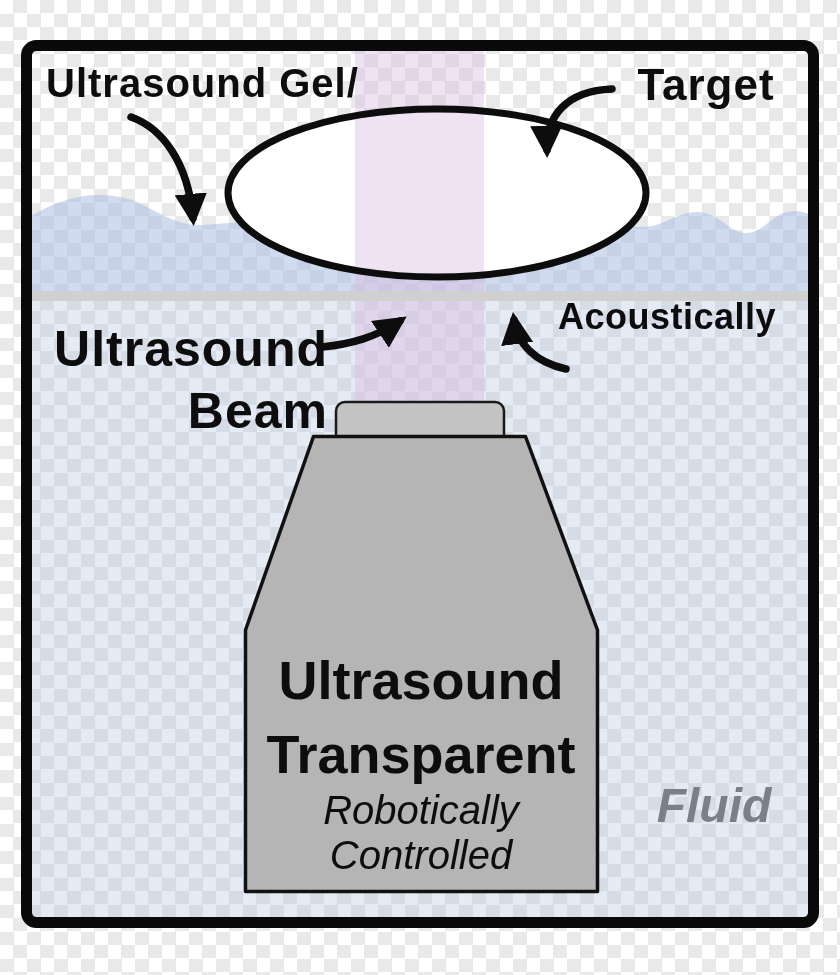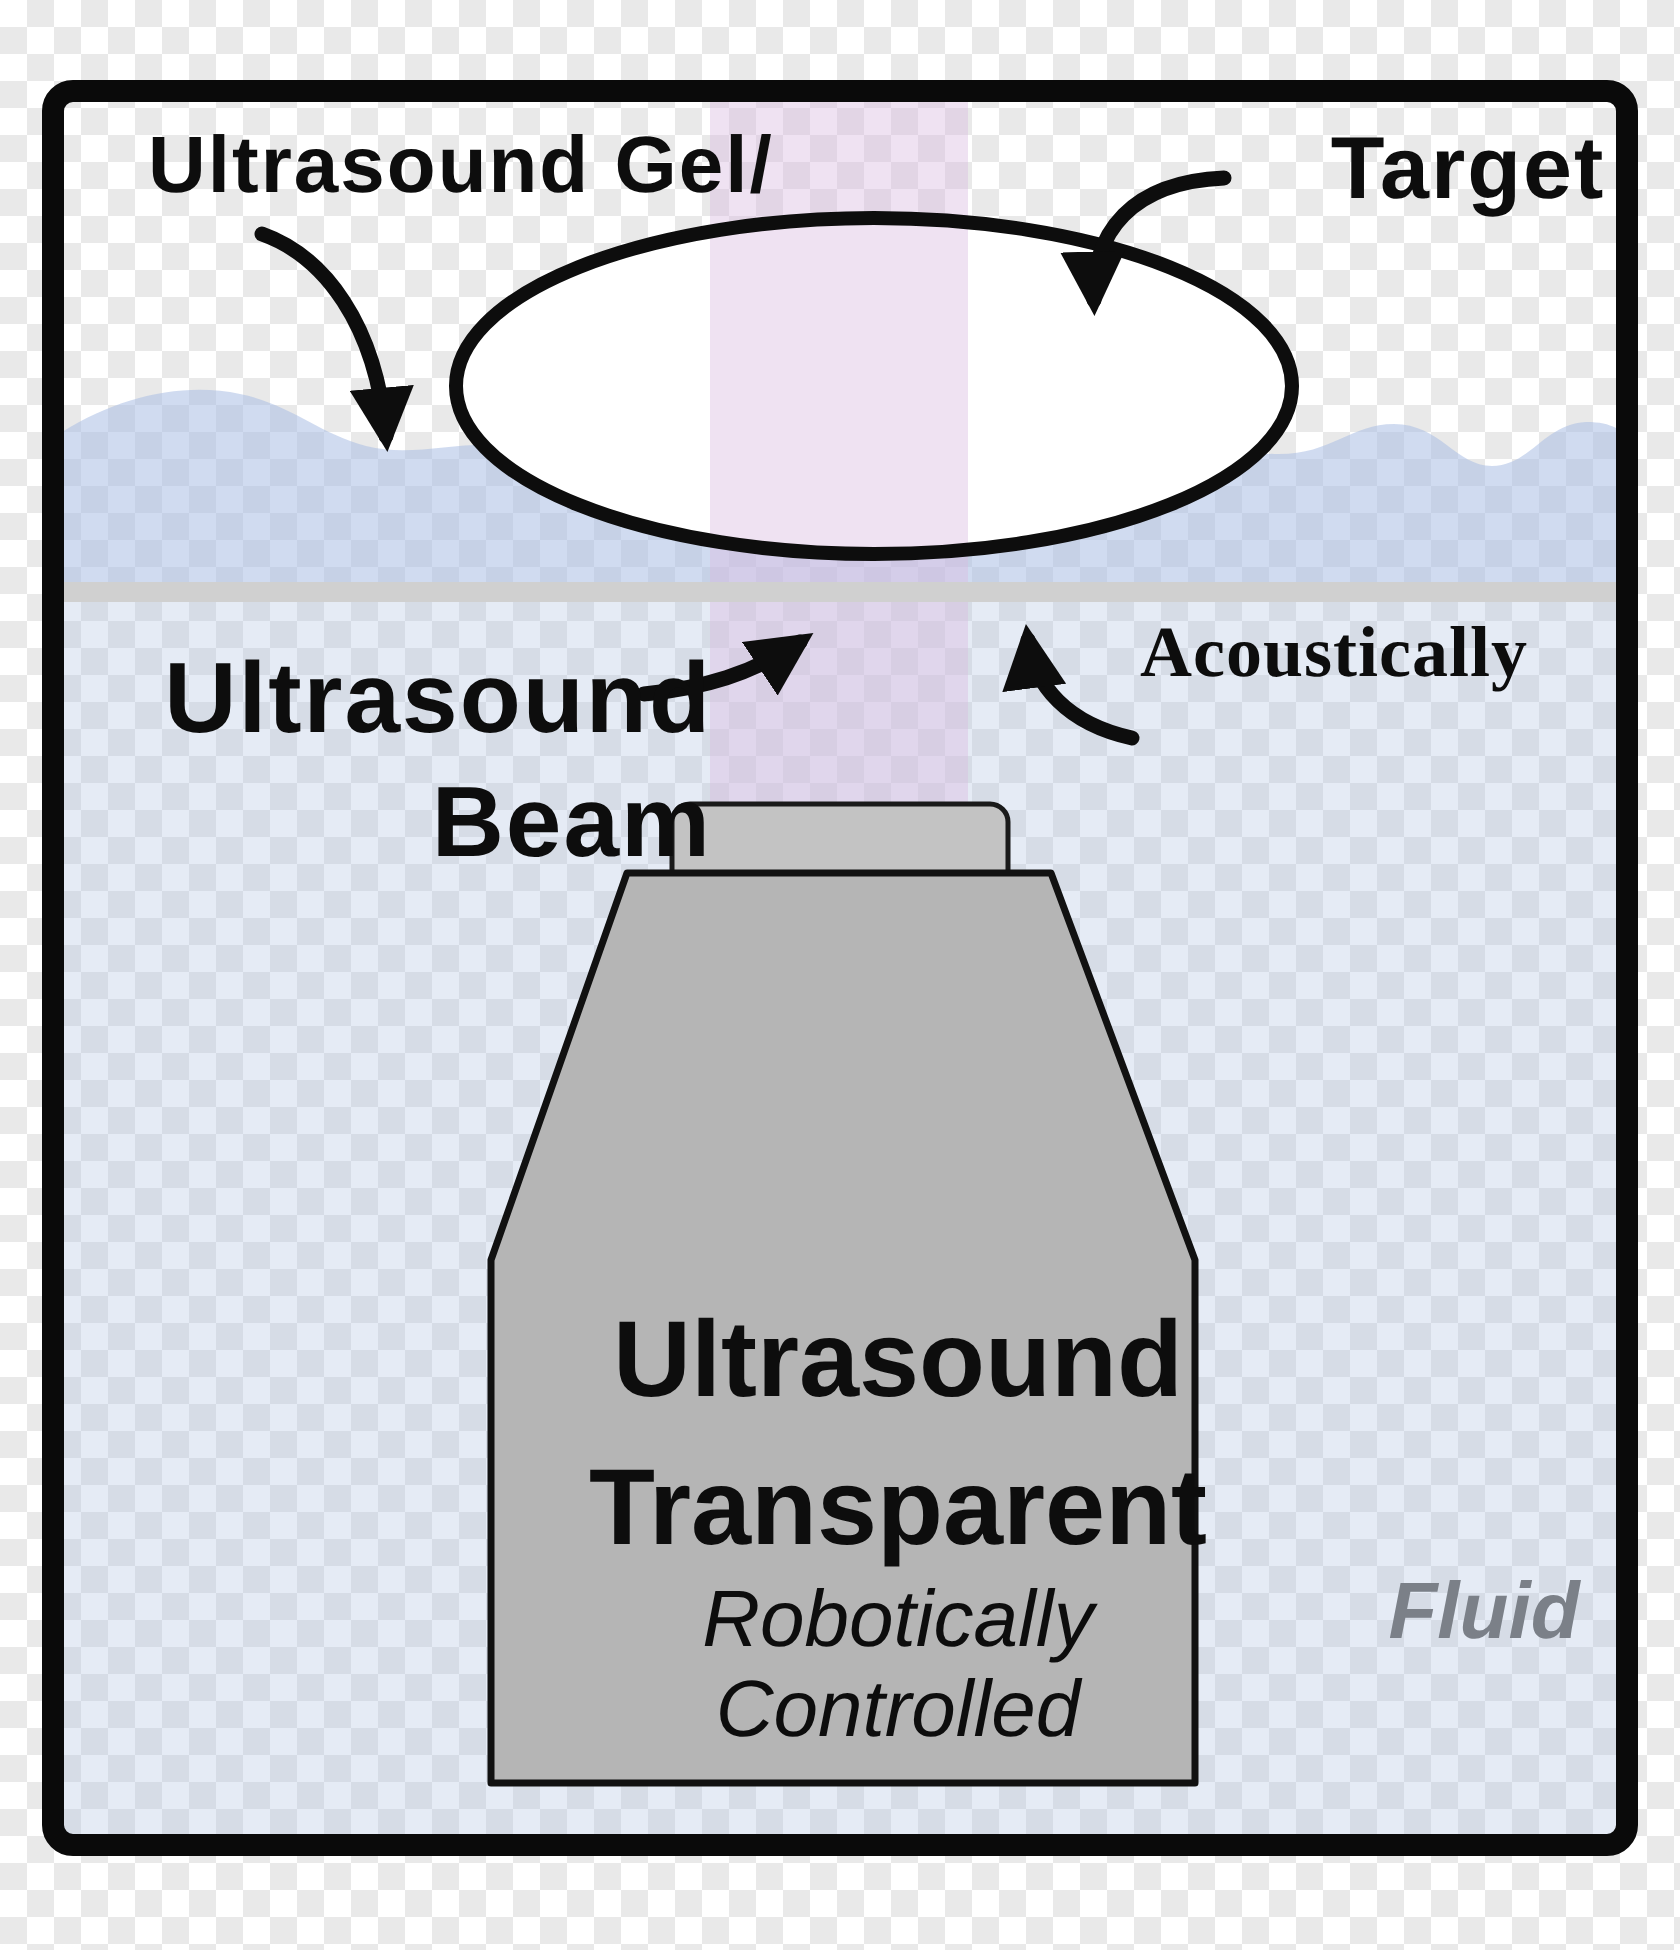--- a/index.html
+++ b/index.html
@@ -11,31 +11,30 @@
     
     background:repeating-conic-gradient(#e9e9e9 0% 25%, #ffffff 0% 50%);
     background-size:27px 27px;
   }
   .shape-layer{position:absolute;left:0;top:0;}
   .lbl{
     position:absolute;
     color:#0d0d0d;
     font-weight:700;
     white-space:nowrap;
-    margin-left:28px;
   }
   .lbl div{white-space:nowrap;}
   .gel{left:46px;top:58px;font-size:40px;line-height:50px;text-align:left;letter-spacing:1px;}
   .gel sub{font-size:0.62em;}
   .imaging{left:613px;top:62px;width:186px;font-size:44px;line-height:46px;text-align:center;letter-spacing:1px;}
   .beam{left:40px;top:318px;width:288px;font-size:50px;line-height:62px;text-align:right;letter-spacing:1px;}
-  .membrane{left:542px;top:304px;width:250px;font-size:36px;line-height:45px;text-align:left;letter-spacing:0.5px;font-family:Liberation Serif, serif;}
+  .membrane{left:542px;top:294px;width:250px;font-size:36px;line-height:45px;text-align:center;letter-spacing:0.5px;}
   .transducer{left:235px;top:643px;width:372px;font-size:54px;line-height:74px;text-align:center;}
   .robotic{left:235px;top:788px;width:372px;font-size:40px;line-height:45px;text-align:center;font-style:italic;font-weight:400;}
-  .fluid{left:614px;top:774px;width:200px;font-size:40px;line-height:64px;text-align:center;font-style:italic;color:#7b8088;}
+  .fluid{left:614px;top:774px;width:200px;font-size:48px;line-height:64px;text-align:center;font-style:italic;color:#7b8088;}
 </style>
 </head>
 <body>
 
 <div class="canvas">
 
   <svg class="shape-layer" width="840" height="975" viewBox="0 0 840 975">
     <defs>
       <marker id="ah" viewBox="0 0 10 10" refX="7.5" refY="5" markerWidth="4.3" markerHeight="4.3" orient="auto-start-reverse">
         <path d="M0,0 L10,5 L0,10 z" fill="#0d0d0d"></path>

